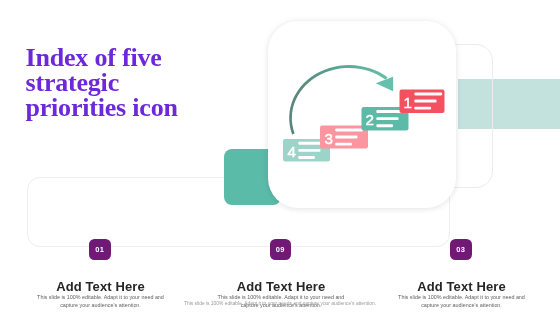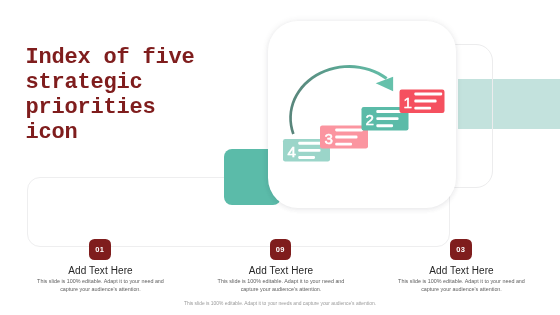--- a/index.html
+++ b/index.html
@@ -13,33 +13,33 @@
   .greenBar{position:absolute;left:458px;top:79px;width:102px;height:50px;background:#c3e2dd;}
   .tealSq{position:absolute;left:224px;top:148.5px;width:56.5px;height:56px;
           background:#5bbba9;border-radius:8px;}
   .ghostCard{position:absolute;left:330px;top:43.5px;width:162.5px;height:144px;
              border:1px solid #ececed;border-radius:17px;box-sizing:border-box;background:transparent;}
   .whiteCard{position:absolute;left:267.5px;top:21.4px;width:188.5px;height:186.6px;
              background:#fff;border-radius:30px;box-sizing:border-box;
              box-shadow:0 0 6px rgba(60,60,70,0.10), 0 2px 5px rgba(60,60,70,0.05);}
 
   
-  .title{position:absolute;left:25.5px;top:45px;width:178px;font-size:22px;font-weight:bold;
-         line-height:25px;color:#7f1d1d;letter-spacing:-0.2px;
-         font-family:Liberation Mono, monospace;}
+  .title{position:absolute;left:25.5px;top:45px;width:178px;font-size:26px;font-weight:bold;
+         line-height:25px;color:#6d28d9;letter-spacing:-0.2px;
+         font-family:Liberation Serif, serif;}
 
   
   .art{position:absolute;left:0;top:0;width:560px;height:315px;overflow:visible;}
   .cnum{font-family:"Liberation Sans",sans-serif;font-size:15.2px;fill:#fff;stroke:#fff;stroke-width:0.5px;paint-order:stroke;}
 
   
   .col{position:absolute;top:266px;width:170px;text-align:center;}
-  .col .h{font-size:10px;font-weight:normal;color:#262626;letter-spacing:0.1px;line-height:9px;}
+  .col .h{font-size:13px;font-weight:bold;color:#262626;letter-spacing:0.1px;line-height:9px;margin-top:16px;}
   .col .p{font-size:5.4px;color:#5f5f5f;line-height:8.1px;margin-top:2.2px;width:132px;margin-left:auto;margin-right:auto;}
-  .badge{position:absolute;width:21.5px;height:21.5px;background:#7f1d1d;border-radius:5.5px;
+  .badge{position:absolute;width:21.5px;height:21.5px;background:#701a75;border-radius:5.5px;
          color:#fff;font-size:7.5px;font-weight:bold;display:flex;align-items:center;
          justify-content:center;top:238.5px;letter-spacing:0.3px;}
   .footer{position:absolute;left:0;right:0;top:300.5px;text-align:center;font-size:4.9px;color:#9a9a9a;}
 </style>
 </head>
 <body>
 
 <div class="slide">
   <div class="greenBar"></div>
   <div class="bigRect"></div>

